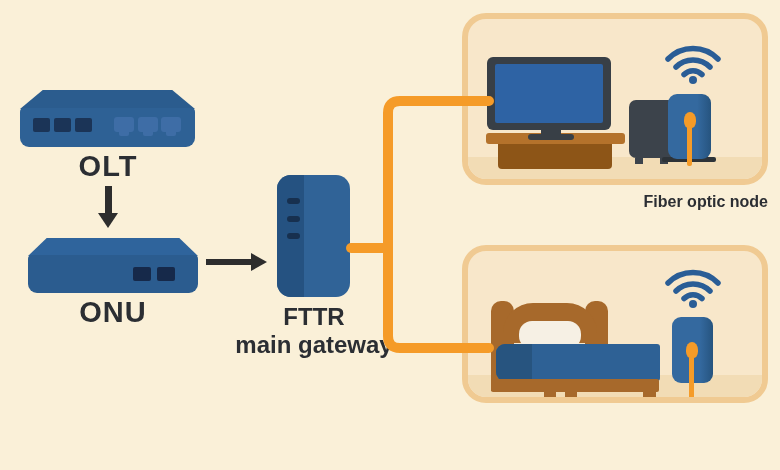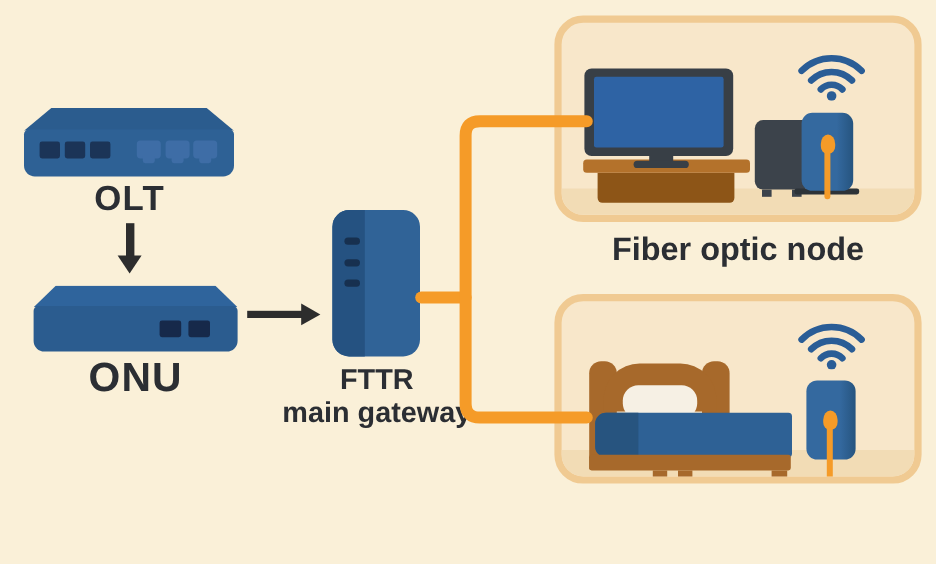--- a/index.html
+++ b/index.html
@@ -7,24 +7,24 @@
     position:relative; width:780px; height:470px; overflow:hidden;
     background:#faf0d8;
     font-family:"Liberation Sans", sans-serif;
     text-decoration:underline;
   }
   .abs { position:absolute; }
 
   
   .lbl { position:absolute; font-weight:bold; color:#2b2e33; text-align:center; white-space:nowrap; }
   .lbl-olt  { left:48px;  top:150px; width:120px; font-size:29px; letter-spacing:1px; }
-  .lbl-onu  { left:53px;  top:296px; width:120px; font-size:34px; letter-spacing:1px; }
+  .lbl-onu  { left:53px;  top:296px; width:120px; font-size:29px; letter-spacing:1px; }
   .lbl-fttr { left:254px; top:303px; width:120px; font-size:24px; }
   .lbl-gw   { left:224px; top:331px; width:180px; font-size:24px; }
-  .lbl-room1{ left:462px; top:193px; width:306px; font-size:27px; }
+  .lbl-room1{ left:462px; top:193px; width:306px; font-size:16px;text-align:right; }
   .lbl-room2{ left:462px; top:412px; width:306px; font-size:23px; }
 
   
   .olt { left:20px; top:90px; width:175px; height:57px; }
   .olt-top  { position:absolute; left:0; top:0; width:175px; height:19px; background:#2b5c8e;
               clip-path:polygon(13% 0, 87% 0, 100% 100%, 0 100%); }
   .olt-body { position:absolute; left:0; top:18px; width:175px; height:39px; background:#2e6195;
               border-radius:4px 4px 9px 9px; }
   .port-sq { position:absolute; top:10px; width:17px; height:14px; background:#1b3457; border-radius:2px; }
   .port-rj { position:absolute; top:9px;  width:20px; height:15px; background:#3e6da6; border-radius:3px; }

